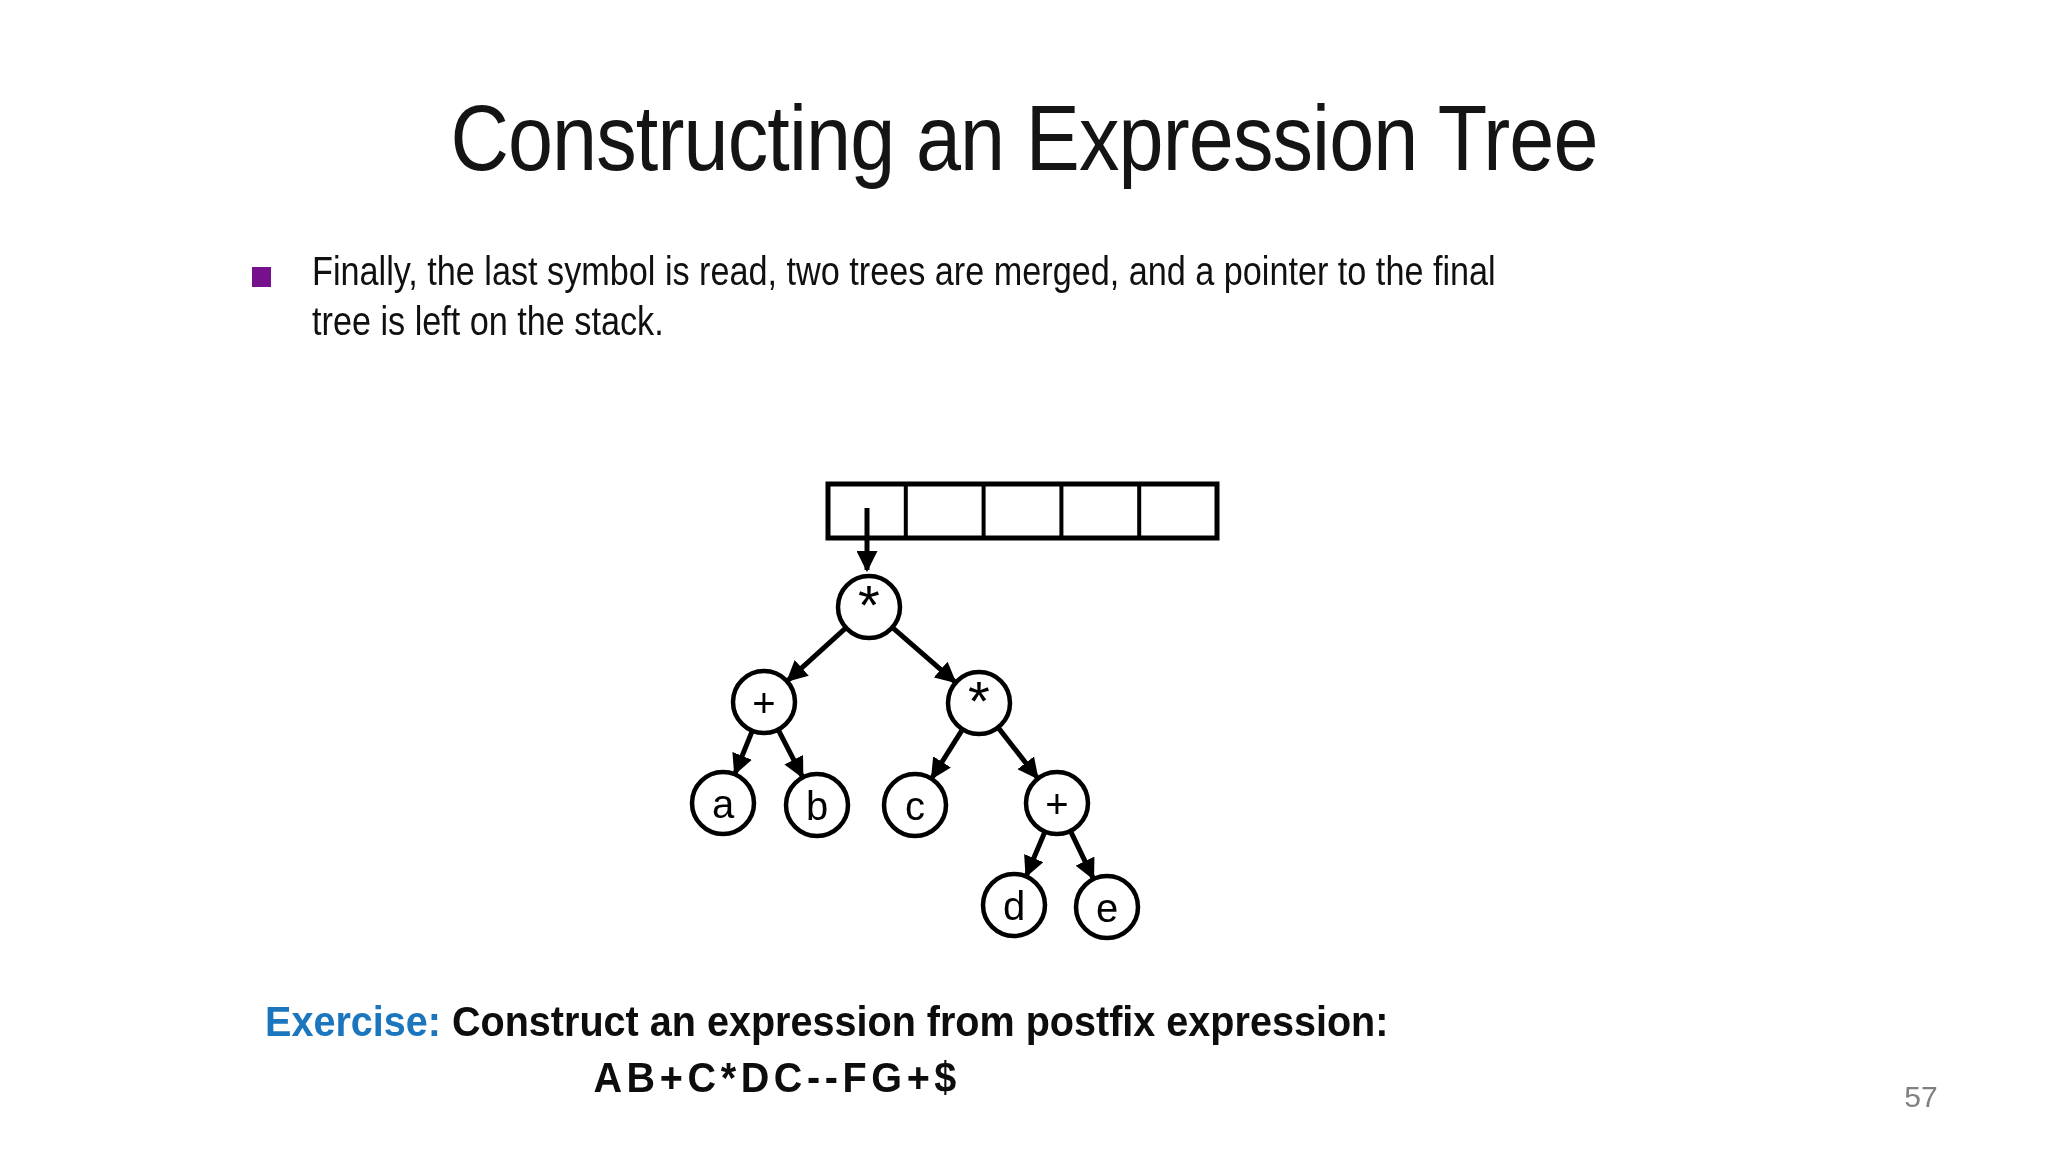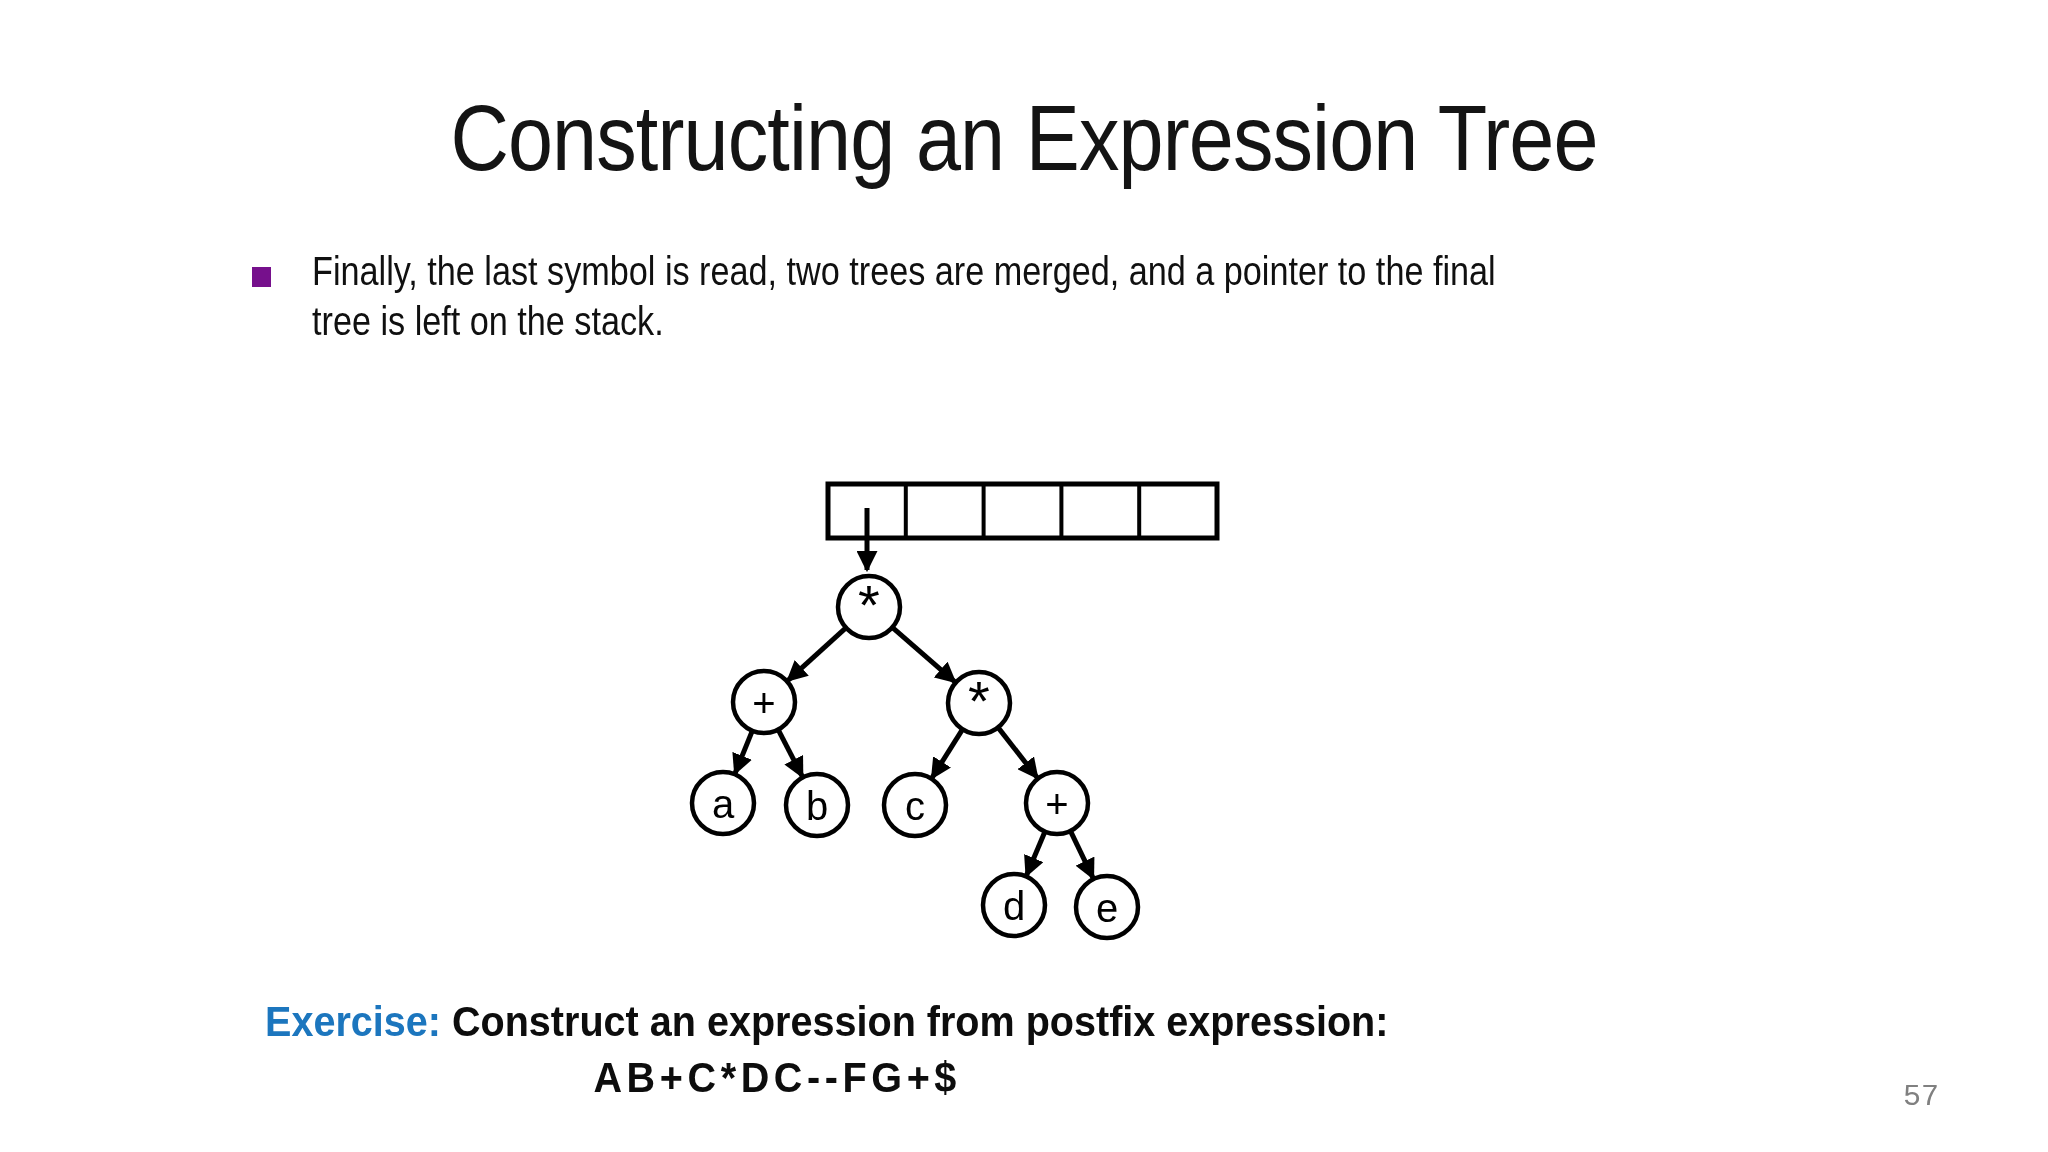--- a/index.html
+++ b/index.html
@@ -75,21 +75,20 @@
     letter-spacing: 5px;
   }
 
   .page-number {
     left: 1886px;
     top: 1080px;
     width: 70px;
     font-size: 30px;
     color: #808080;
     text-align: center;
-    font-family: Liberation Mono, monospace;
   }
 </style>
 </head>
 <body>
 
 <div class="abs slide-title">Constructing an Expression Tree</div>
 
 <div class="abs bullet-marker" style="background: rgb(118, 16, 140);"></div>
 
 <div class="abs bullet-text">

